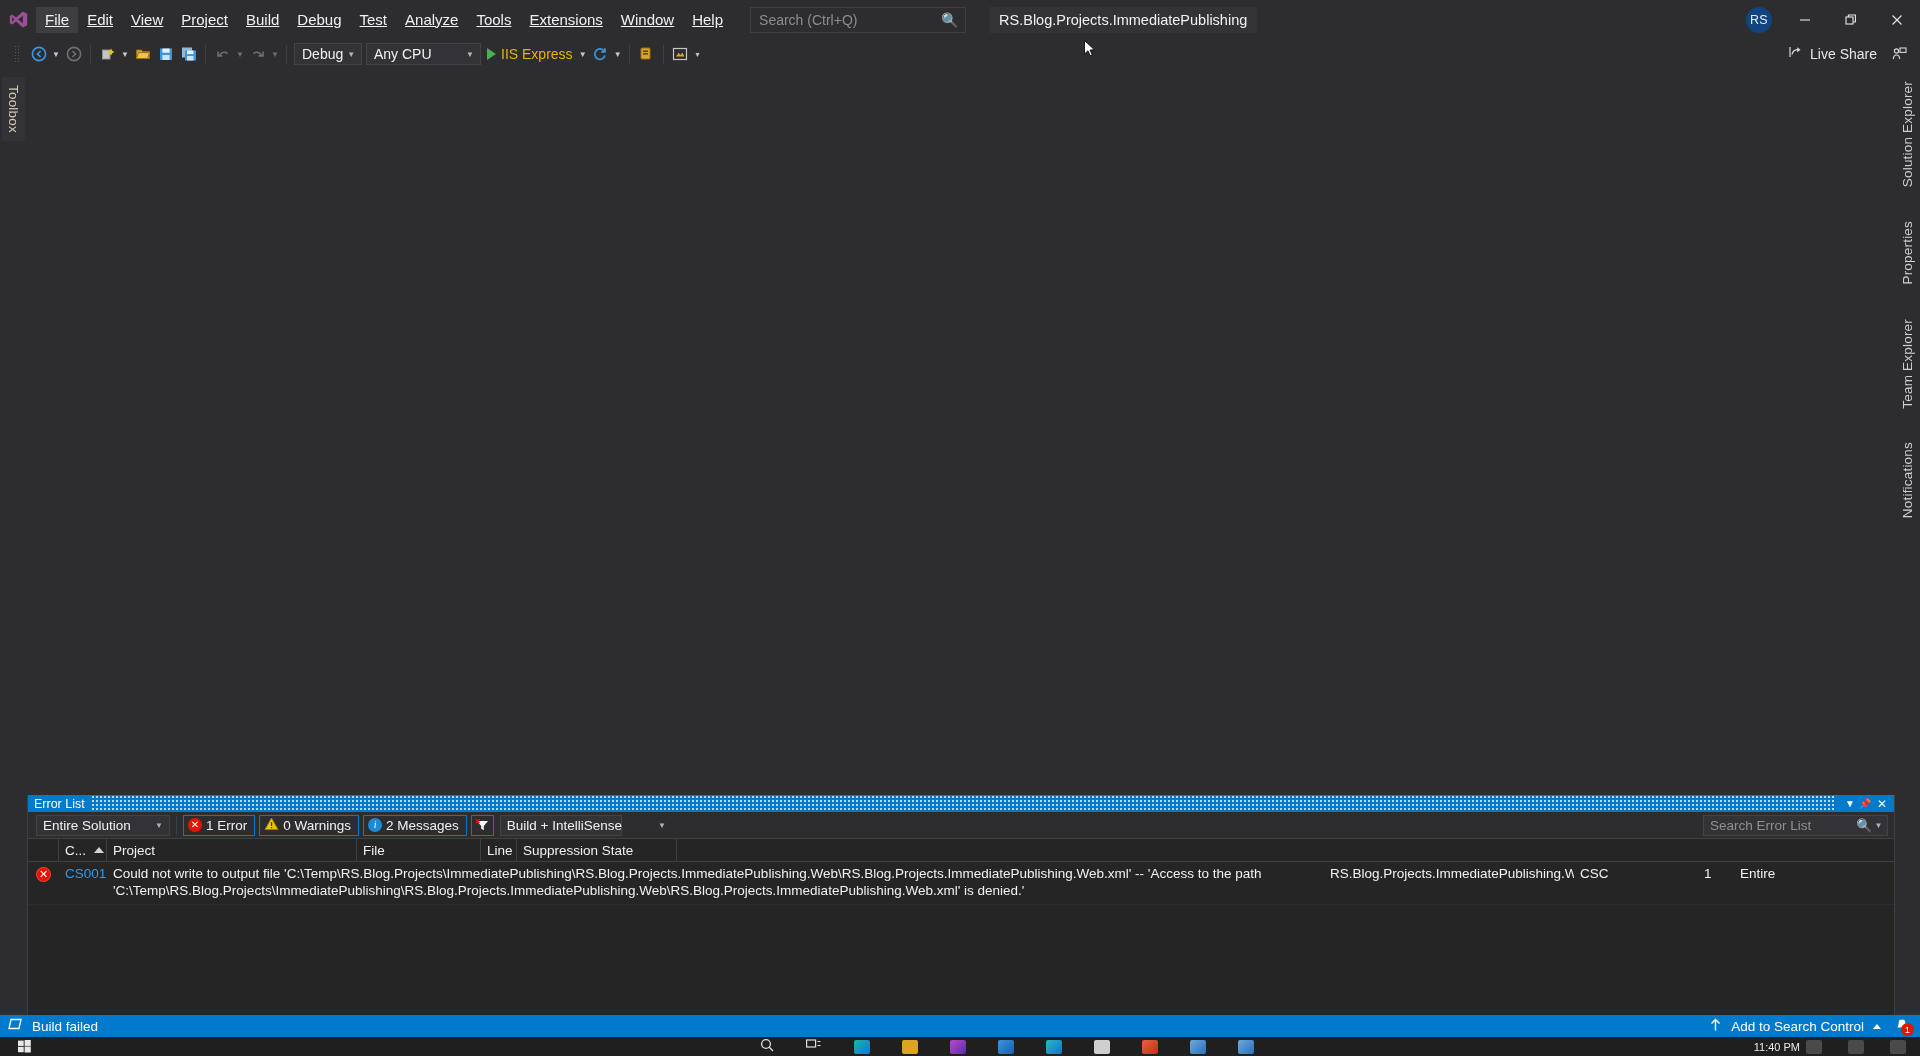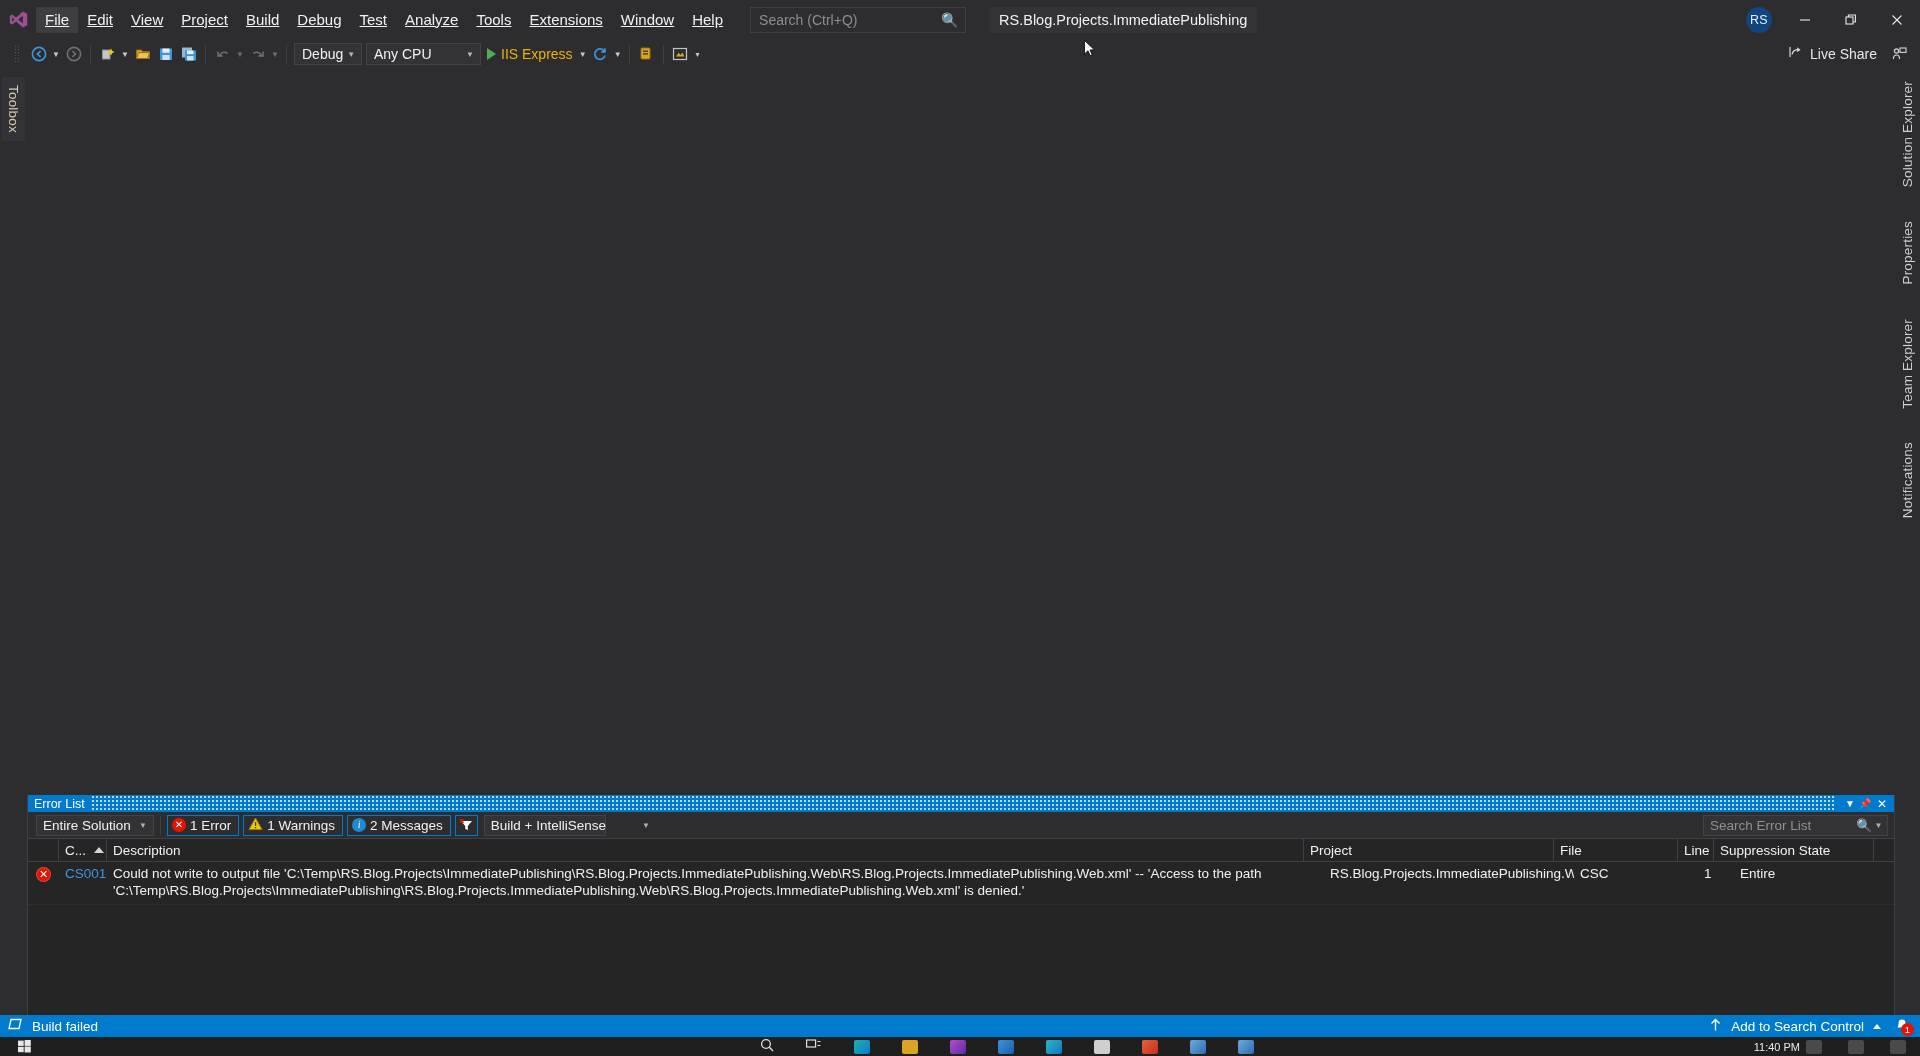--- a/index.html
+++ b/index.html
@@ -120,21 +120,21 @@
     background-size:4px 4px; background-position:0 4px;
   }
   .el-title .ico{ width:16px; text-align:center; color:#fff; font-size:10px; }
   .el-title .ico.x{ font-size:12px; }
 
   .el-toolbar{
     height:27px; background:#2d2d30; display:flex; align-items:center;
     padding:0 6px 0 8px; gap:0; border-bottom:1px solid #3f3f46; flex:0 0 auto;
   }
   .scope{
-    width:118px; height:21px; background:#333337; border:1px solid #434346;
+    width:134px; height:21px; background:#333337; border:1px solid #434346;
     display:flex; align-items:center; padding:0 2px 0 6px; font-size:13.5px;
   }
   .scope .cv{ flex:1; }
   .scope .carr{ width:16px; text-align:center; color:#b0b0b0; font-size:8px; }
   .el-sep{ width:1px; height:19px; background:#3f3f46; margin:0 6px; }
   .chip{
     height:21px; border:1px solid #007acc; background:#2d2d30;
     display:flex; align-items:center; gap:4px; padding:0 7px 0 4px;
     font-size:13.5px; color:#f1f1f1; margin-right:4px;
   }
@@ -454,21 +454,21 @@
         <span class="cn">1 Error</span>
       </div>
       <div class="chip">
         <span>
           <svg width="15" height="14" viewBox="0 0 15 14">
               <path d="M7.5 1 14 12.6H1z" fill="#f0c808" stroke="#9a8100"></path>
               <rect x="6.9" y="5" width="1.3" height="4" fill="#3c3c3c"></rect>
               <rect x="6.9" y="10" width="1.3" height="1.3" fill="#3c3c3c"></rect>
             </svg>
         </span>
-        <span class="cn">1 Warnings</span>
+        <span class="cn">0 Warnings</span>
       </div>
       <div class="chip">
         <span class="badge-info">i</span>
         <span class="cn">2 Messages</span>
       </div>
 
       <div class="filter-btn">
         <svg width="15" height="14" viewBox="0 0 15 14">
           <path d="M2 3h11L8.8 8v4.2L6.2 10.8V8z" fill="#ffffff"></path>
           <path d="M1 1.2 4.6 4.8M4.6 1.2 1 4.8" stroke="#e51400" stroke-width="1.4"></path>
@@ -486,23 +486,20 @@
         <span class="carr">▼</span>
       </div>
     </div>
 
     <div class="el-grid">
       <div class="el-head">
         <div class="hcell" style="width:31px"></div>
         <div class="hcell sortable" style="width:48px">
           <span>C...</span>
           <span class="sortcaret"></span>
-        </div>
-        <div class="hcell" style="flex:1">
-          <span>Description</span>
         </div>
         <div class="hcell" style="width:250px">
           <span>Project</span>
         </div>
         <div class="hcell" style="width:124px">
           <span>File</span>
         </div>
         <div class="hcell" style="width:36px">
           <span>Line</span>
         </div>

